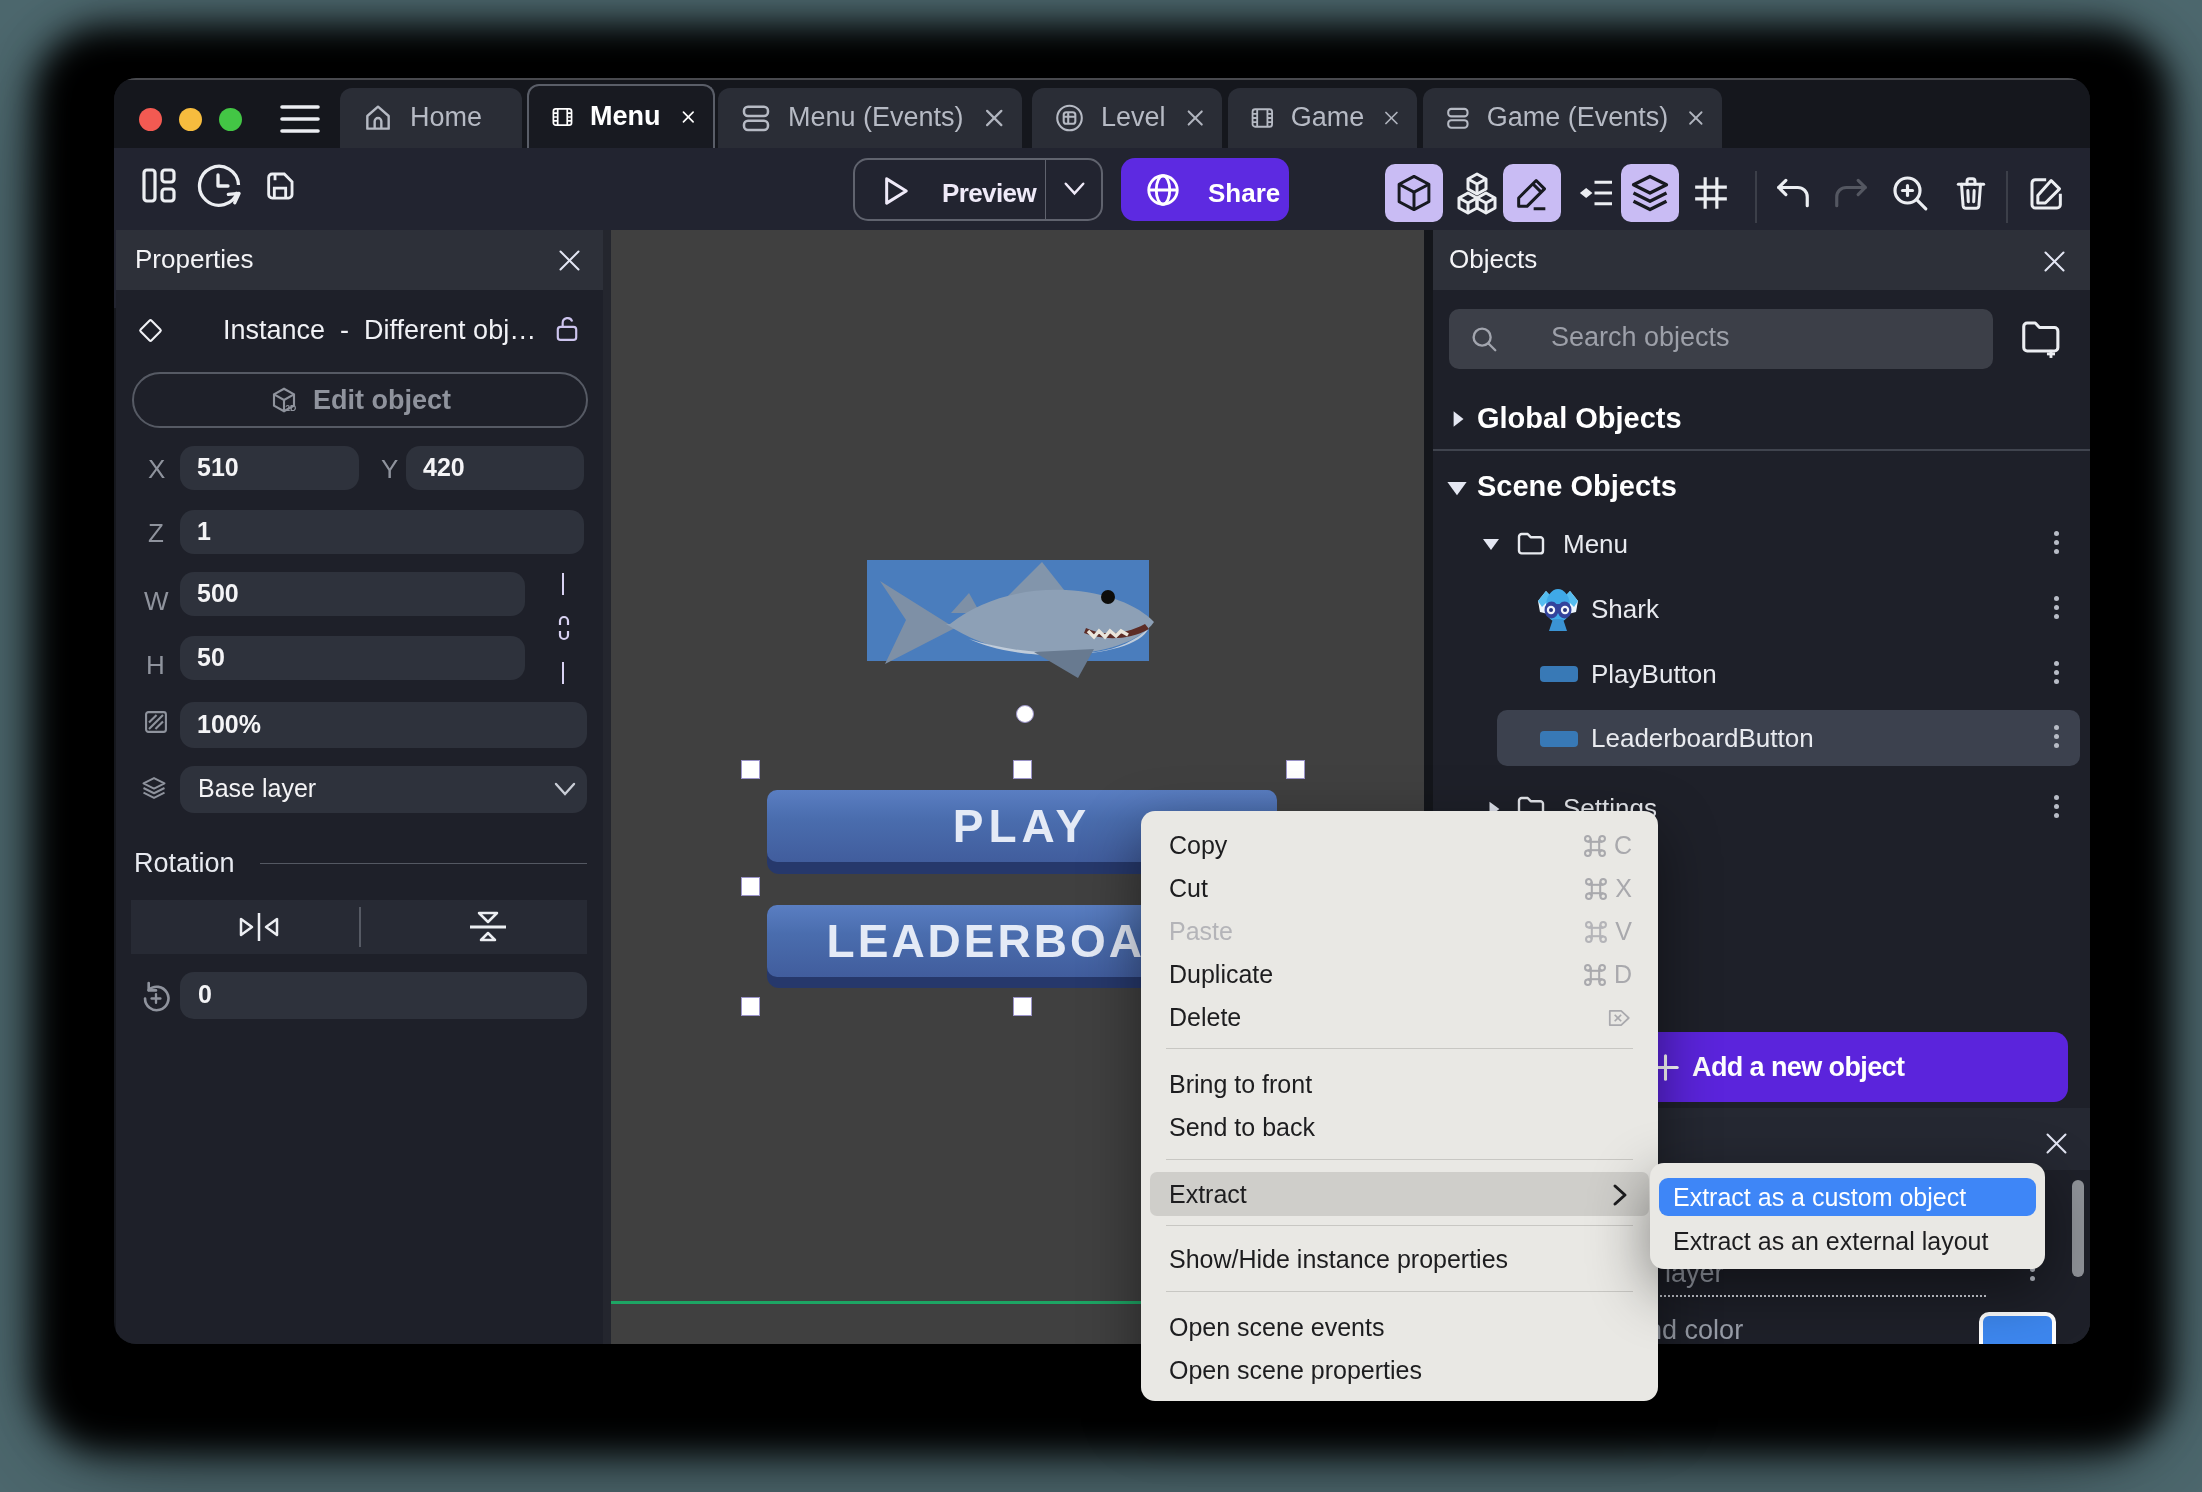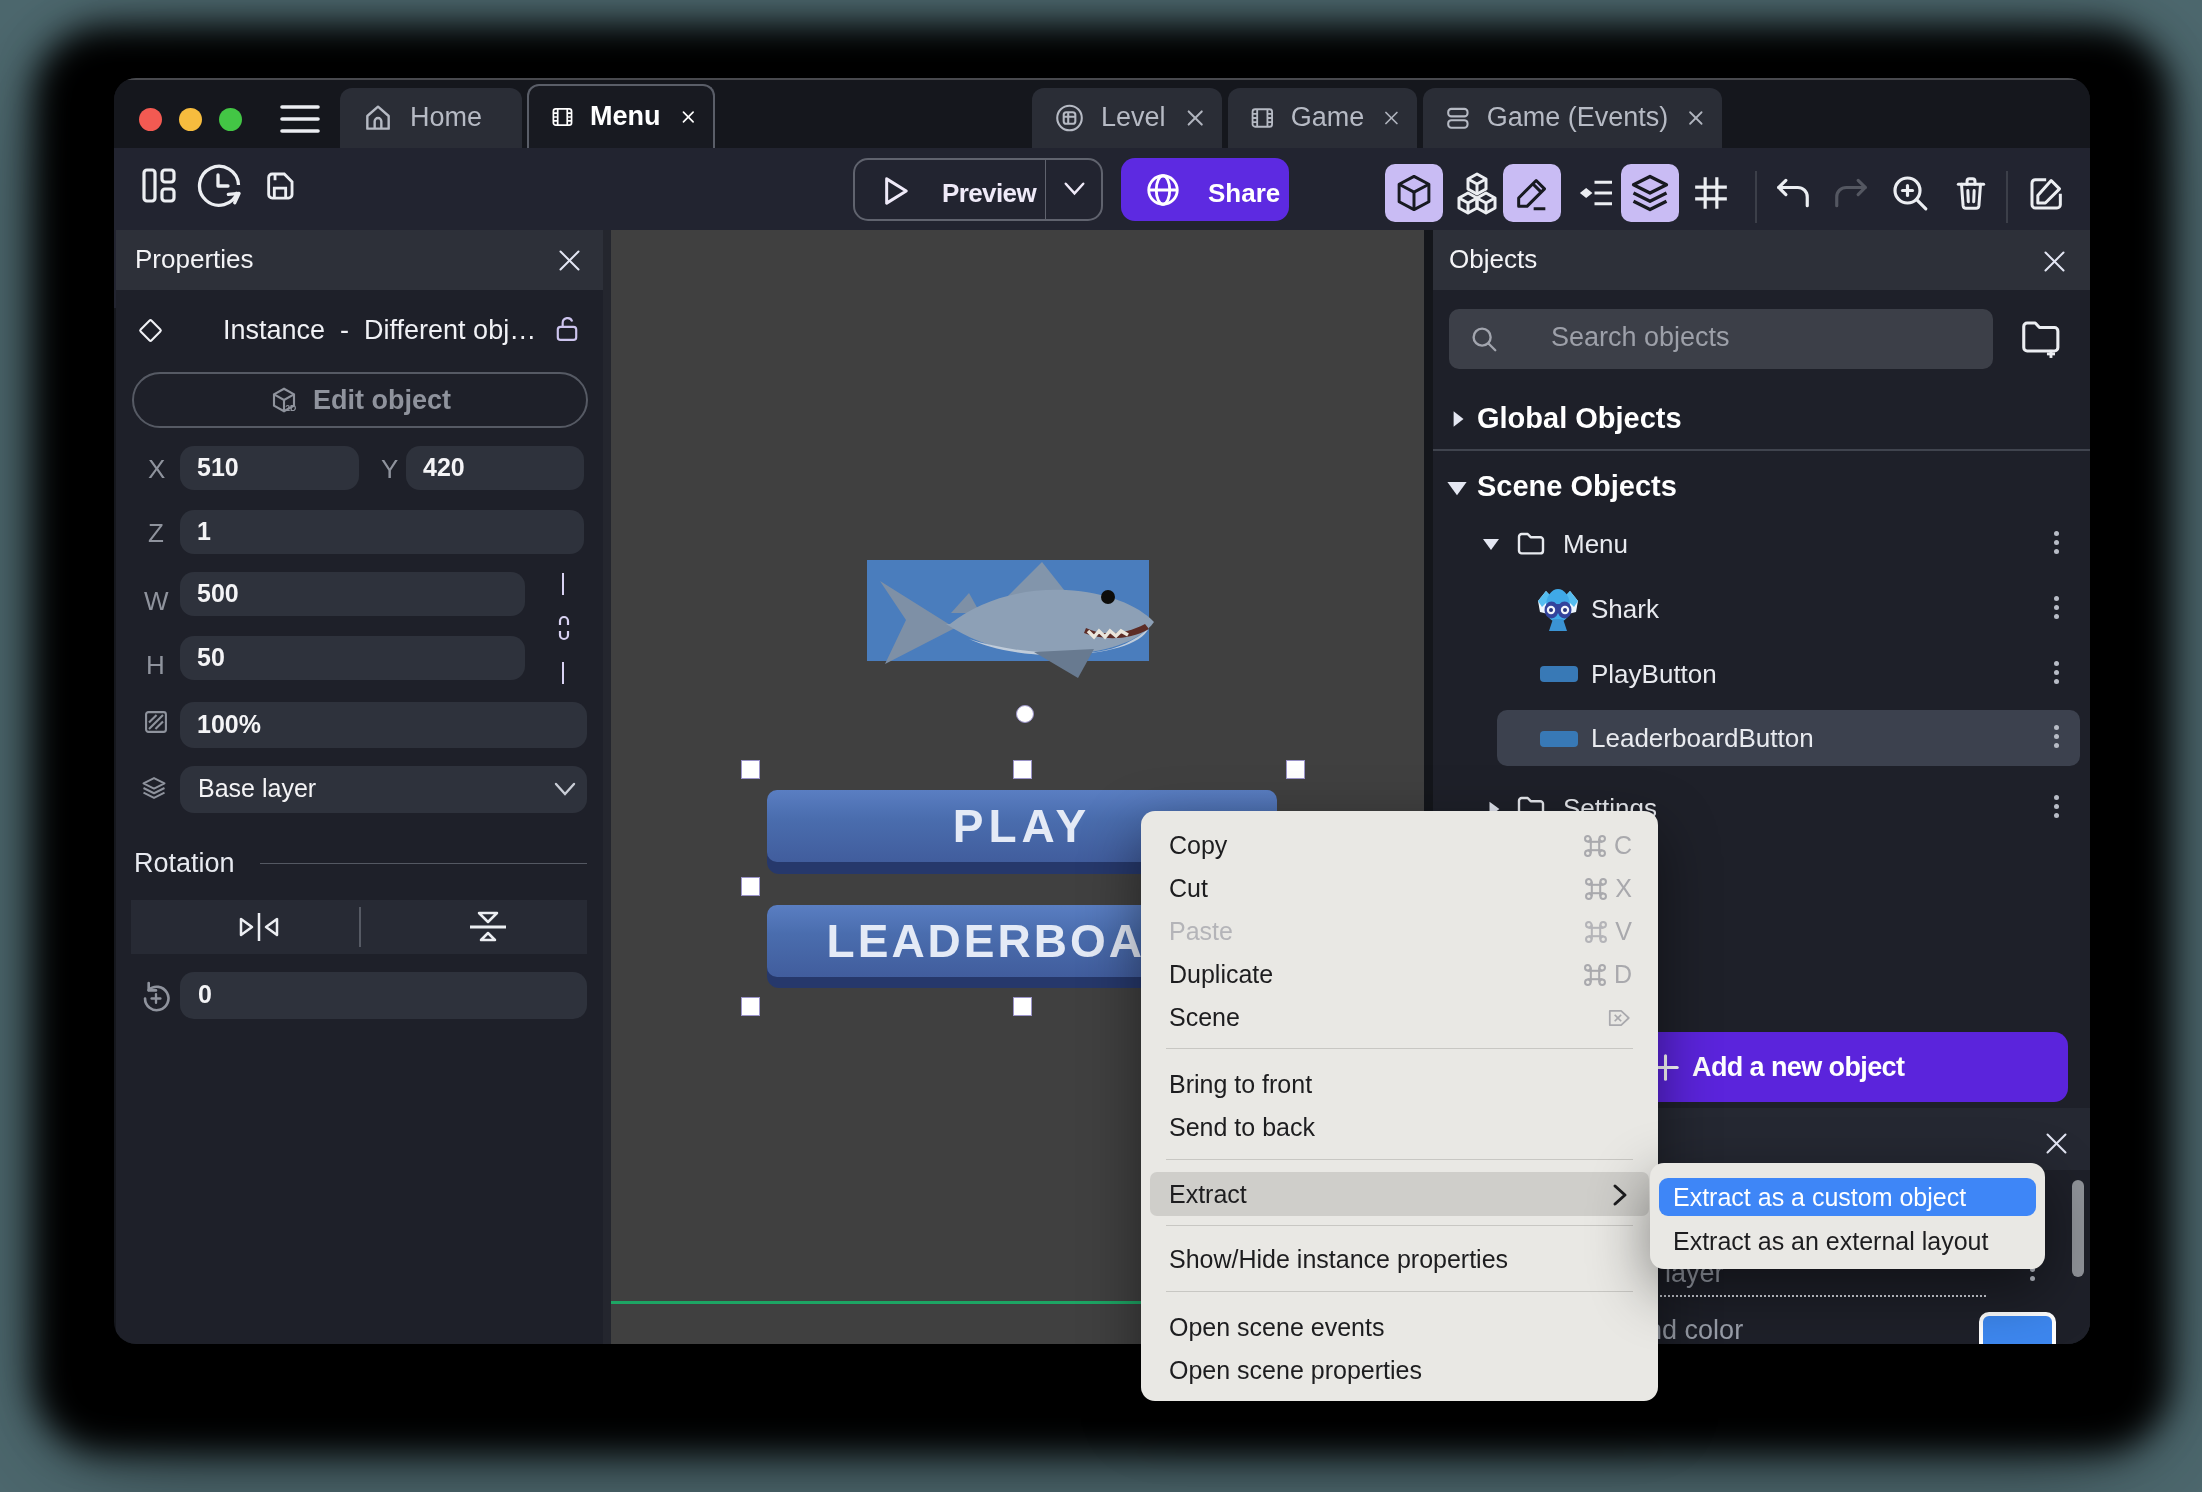--- a/index.html
+++ b/index.html
@@ -69,20 +69,31 @@
             <line x1="17" y1="8" x2="21.5" y2="8"></line>
             <line x1="17" y1="12" x2="21.5" y2="12"></line>
             <line x1="17" y1="16" x2="21.5" y2="16"></line>
           </svg>
         <span class="tx">Menu</span>
         <svg class="cl" width="26" height="26" viewBox="0 0 24 24" stroke="#ffffff" stroke-width="2.4" stroke-linecap="round" style="margin-left:20px;">
             <line x1="5" y1="5" x2="19" y2="19"></line>
             <line x1="19" y1="5" x2="5" y2="19"></line>
           </svg>
       </div>
+      <div class="tab" style="left:604px;width:304px;">
+        <svg width="34" height="34" viewBox="0 0 24 24" fill="none" stroke="#b6bac4" stroke-width="1.9">
+            <rect x="3" y="3.5" width="18" height="7" rx="3"></rect>
+            <rect x="3" y="14" width="18" height="7" rx="3"></rect>
+          </svg>
+        <span class="tx">Menu (Events)</span>
+        <svg class="cl" width="26" height="26" viewBox="0 0 24 24" stroke="#b0b4be" stroke-width="2.2" stroke-linecap="round">
+            <line x1="5" y1="5" x2="19" y2="19"></line>
+            <line x1="19" y1="5" x2="5" y2="19"></line>
+          </svg>
+      </div>
       <div class="tab" style="left:918px;width:190px;">
         <svg width="36" height="36" viewBox="0 0 24 24" fill="none" stroke="#b6bac4" stroke-width="1.6">
             <circle cx="12" cy="12" r="9.5"></circle>
             <rect x="7.5" y="7.5" width="9" height="9" rx="2"></rect>
             <line x1="11" y1="7.5" x2="11" y2="16.5"></line>
             <line x1="7.5" y1="11" x2="16.5" y2="11"></line>
           </svg>
         <span class="tx">Level</span>
         <svg class="cl" width="26" height="26" viewBox="0 0 24 24" stroke="#b0b4be" stroke-width="2.2" stroke-linecap="round">
             <line x1="5" y1="5" x2="19" y2="19"></line>
@@ -477,21 +488,21 @@
       <div class="msc" style="top:149px;"><svg width="24" height="24" viewBox="0 0 20 20" fill="none" stroke="#a9a9ad" stroke-width="1.7" style="vertical-align:-4px;">
           <line x1="6.5" y1="3.8" x2="6.5" y2="16.2"></line>
           <line x1="13.5" y1="3.8" x2="13.5" y2="16.2"></line>
           <line x1="3.8" y1="6.5" x2="16.2" y2="6.5"></line>
           <line x1="3.8" y1="13.5" x2="16.2" y2="13.5"></line>
           <circle cx="4" cy="4" r="2.3"></circle>
           <circle cx="16" cy="4" r="2.3"></circle>
           <circle cx="4" cy="16" r="2.3"></circle>
           <circle cx="16" cy="16" r="2.3"></circle>
         </svg> D</div>
-    <div class="mi" style="top:192px;">Scene</div>
+    <div class="mi" style="top:192px;">Delete</div>
       <div class="msc" style="top:192px;"><svg width="26" height="26" viewBox="0 0 24 24" fill="none" stroke="#a9a9ad" stroke-width="1.6" style="vertical-align:-5px;">
           <path d="M3.5 5.5 H14 L21 12 L14 18.5 H3.5 Z" stroke-linejoin="round"></path>
           <line x1="8" y1="9" x2="14" y2="15"></line>
           <line x1="14" y1="9" x2="8" y2="15"></line>
         </svg></div>
     <div class="msep" style="top:237px;"></div>
     <div class="mi" style="top:259px;">Bring to front</div>
     <div class="mi" style="top:302px;">Send to back</div>
     <div class="msep" style="top:348px;"></div>
     <div class="abs" style="left:9px;top:361px;width:499px;height:44px;background:#cfceca;border-radius:7px;"></div>

